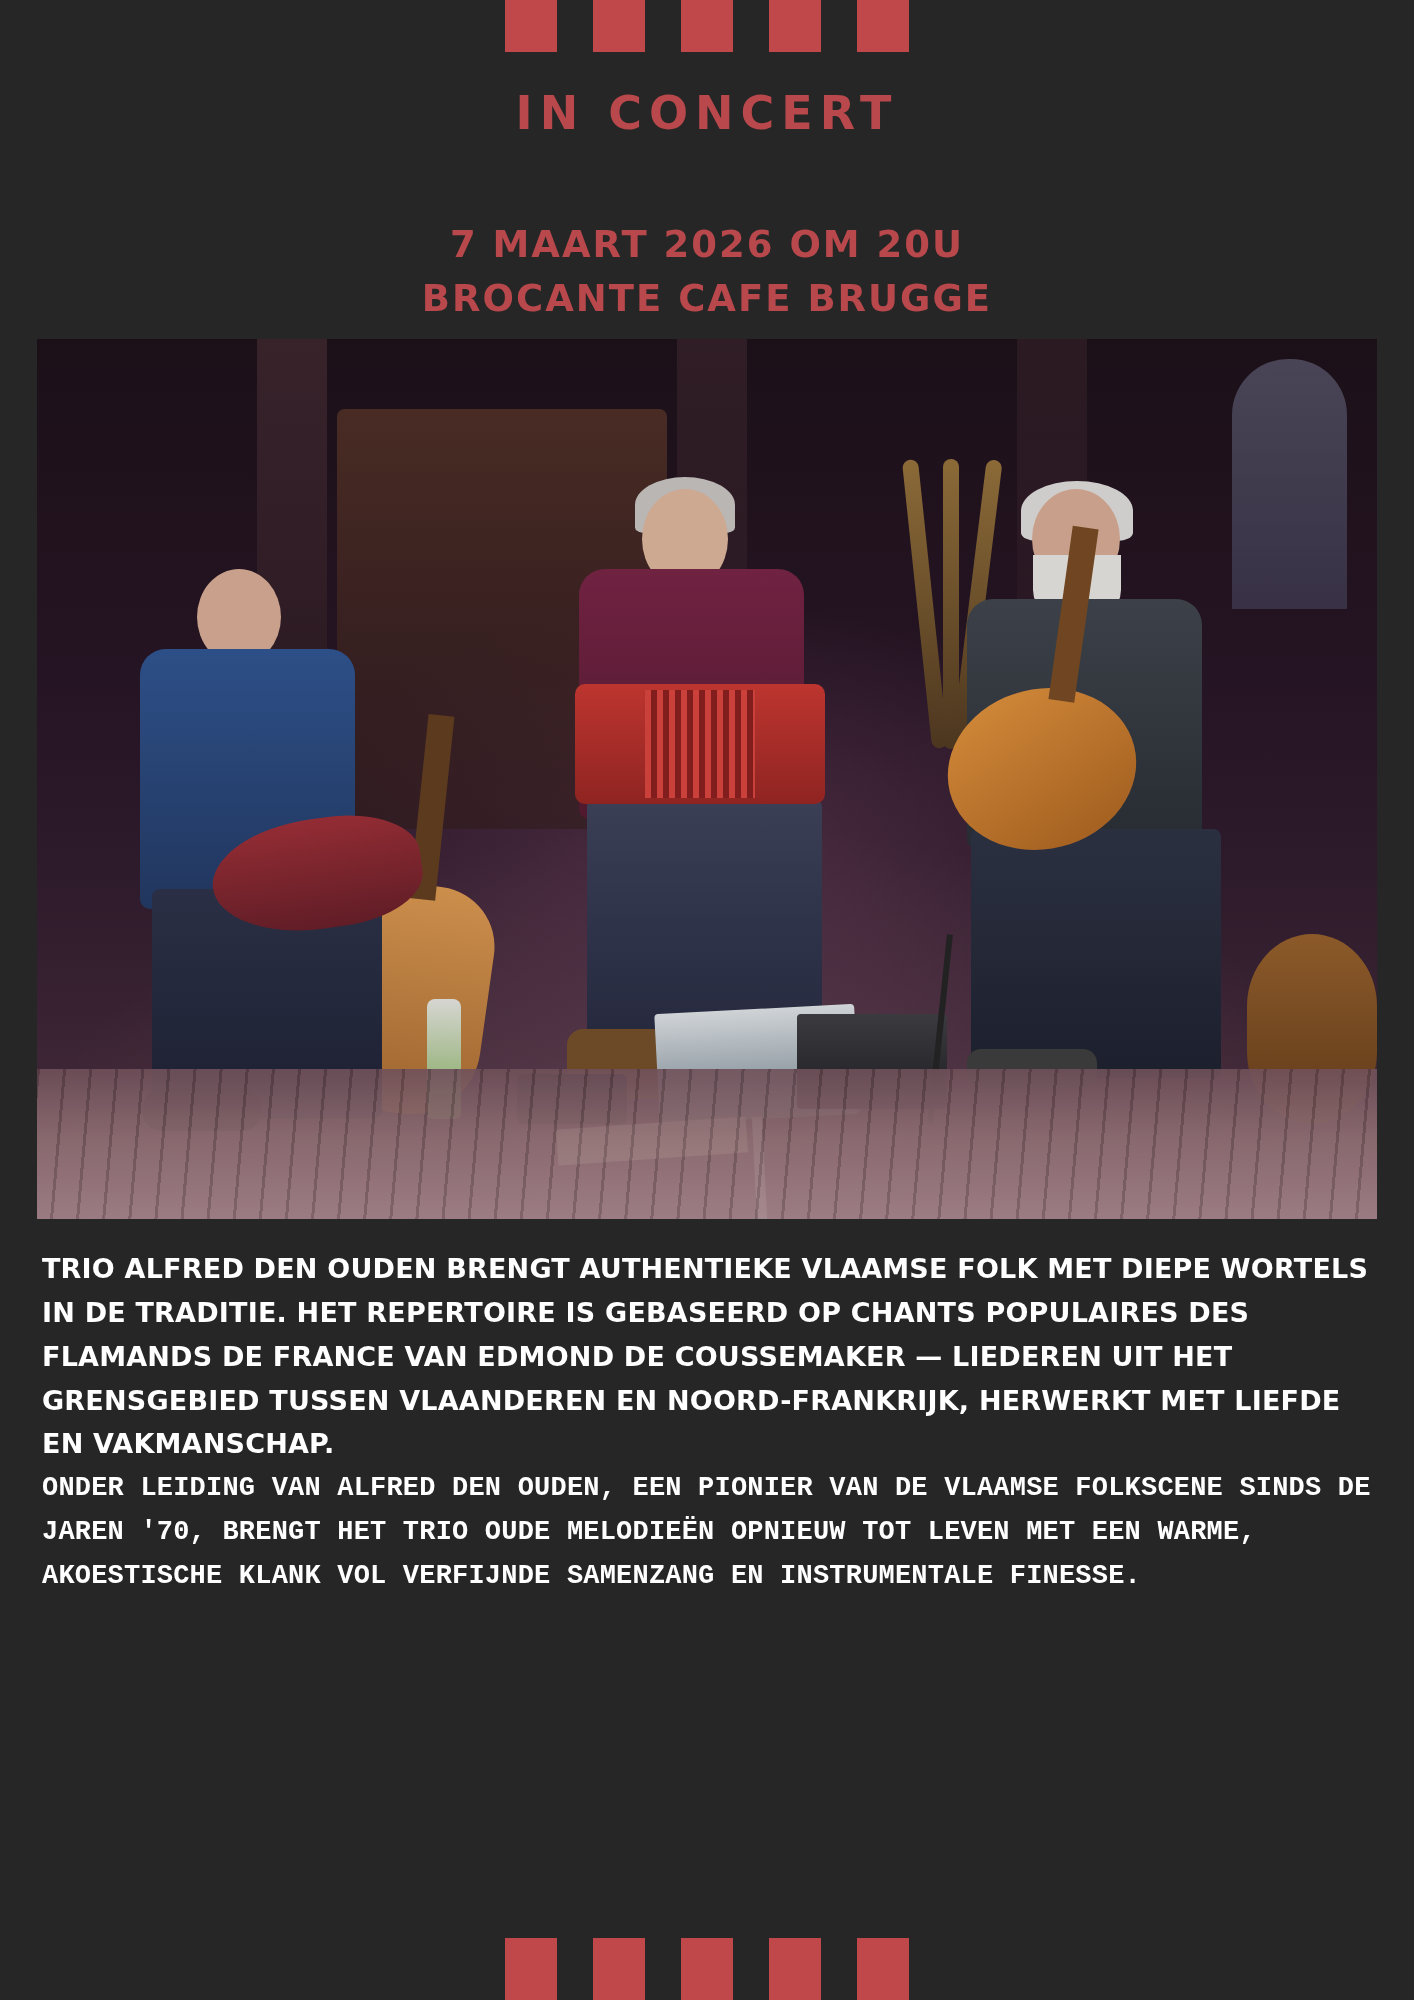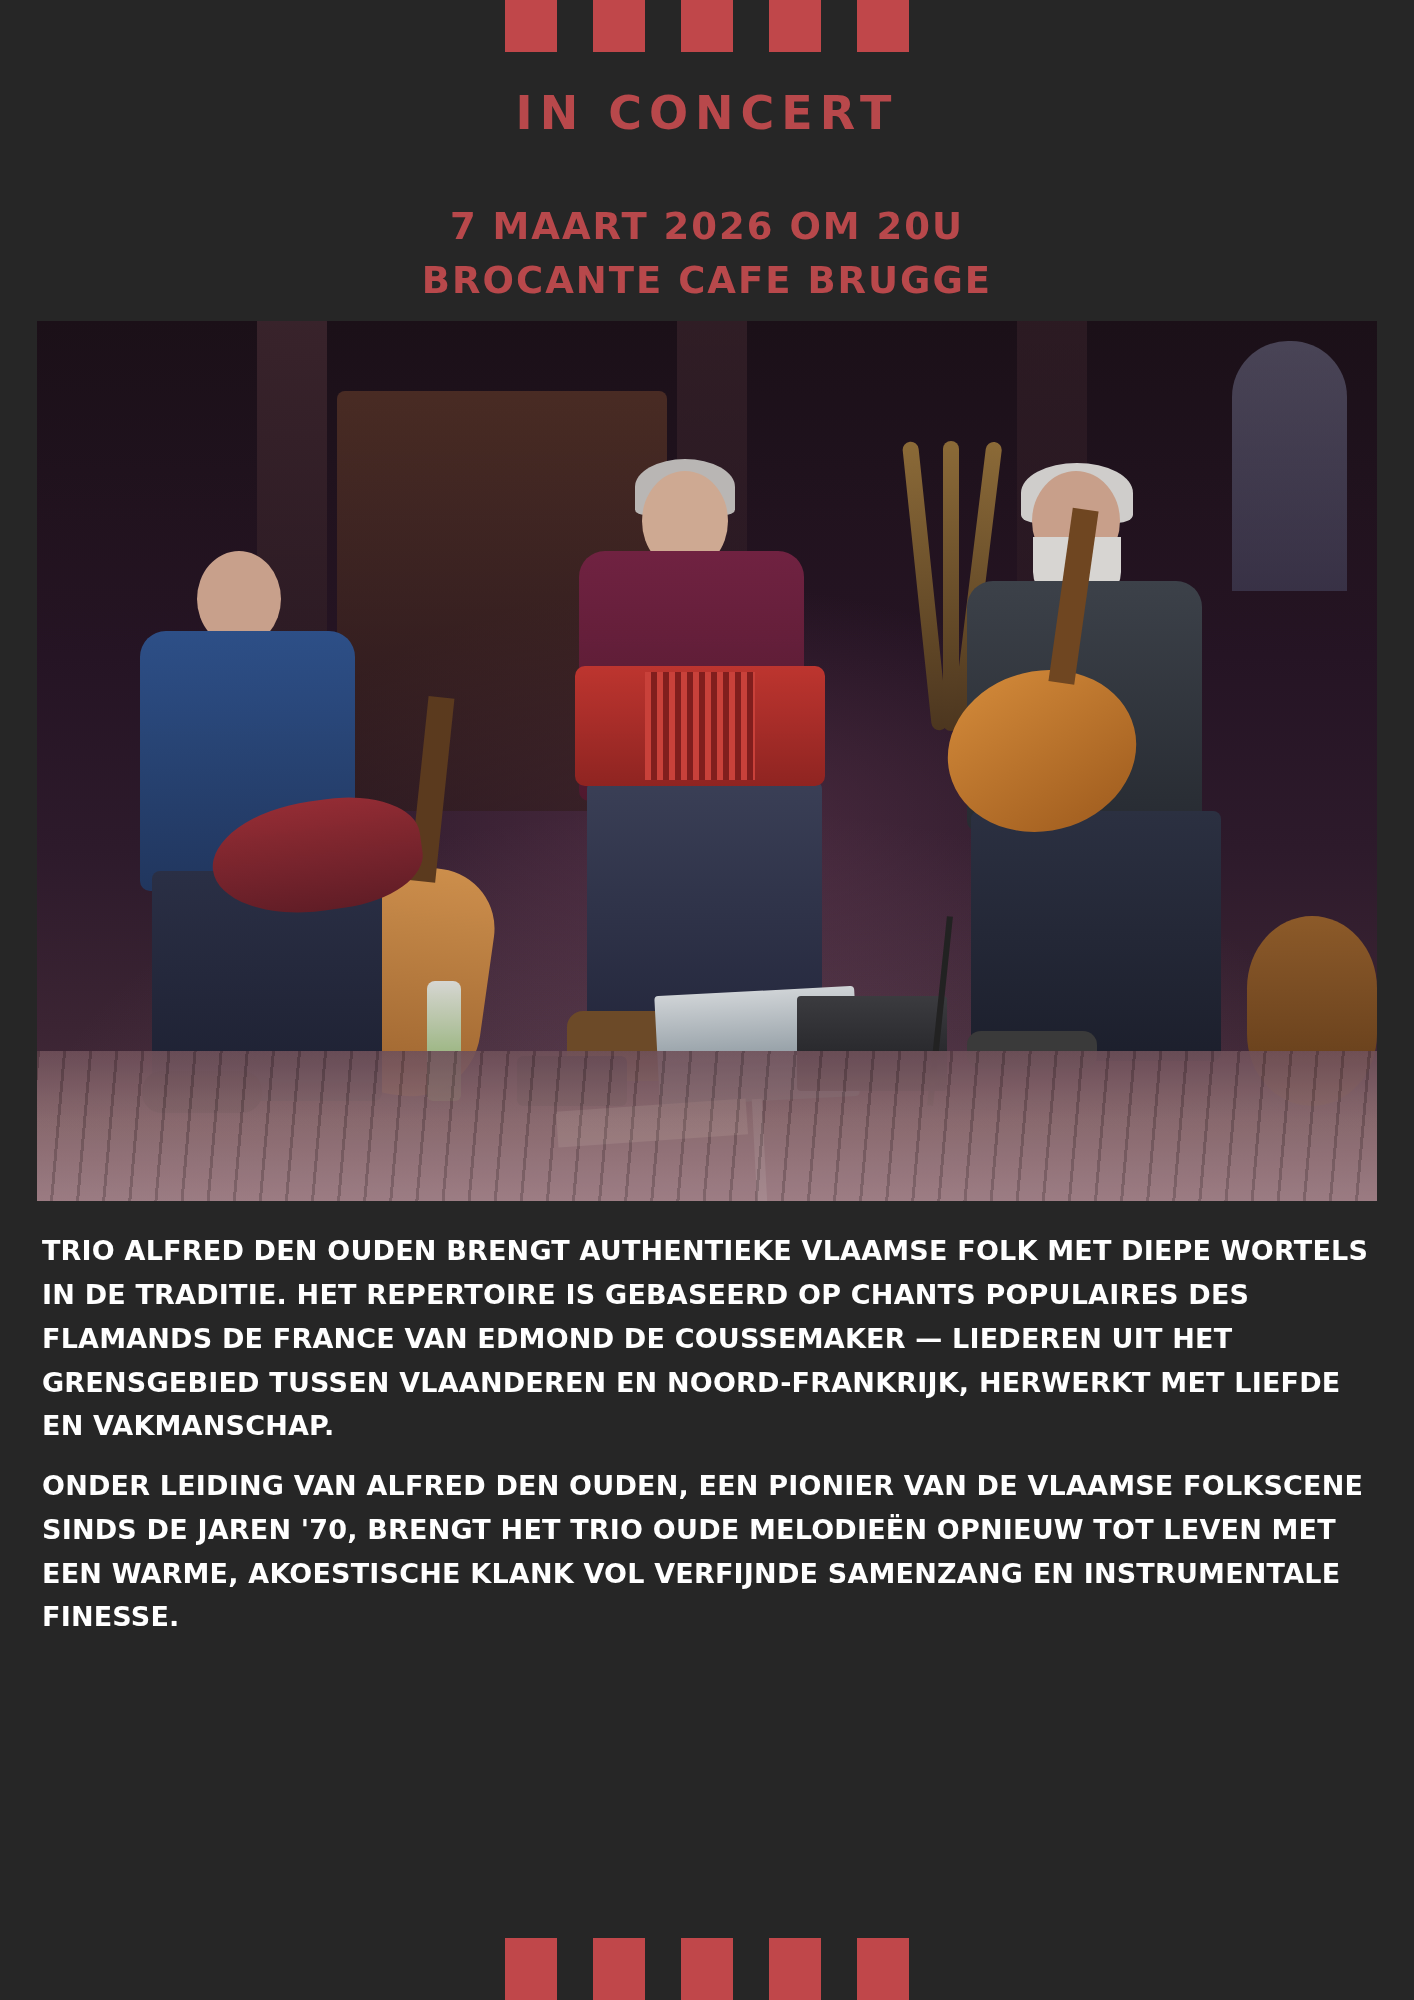--- a/index.html
+++ b/index.html
@@ -63,21 +63,21 @@
   }
   .subtitle {
     margin-top: 26px;
     color: #b8484b;
     font-size: 46px;
     font-weight: bold;
     letter-spacing: 7px;
     text-align: center;
   }
   .datetime {
-    margin-top: 22px;
+    margin-top: 40px;
     color: #b8484b;
     font-size: 37px;
     font-weight: bold;
     letter-spacing: 2px;
     text-align: center;
     line-height: 1.45;
   }
   .venue {
     color: #b8484b;
     font-size: 37px;
@@ -238,21 +238,21 @@
   .description {
     margin-top: 28px;
     width: 1330px;
     color: #ffffff;
     font-size: 27px;
     font-weight: bold;
     line-height: 1.62;
     letter-spacing: .2px;
   }
   .description p { margin: 0; }
-  .description p + p { margin-top: 16px; }
+  .description p + p { margin-top: 1px; font-family: Liberation Mono, monospace; }
 </style>
 </head>
 <body>
 
 <div class="poster">
 
   <div class="bar-row top">
     <span class="bar"></span>
     <span class="bar"></span>
     <span class="bar"></span>

